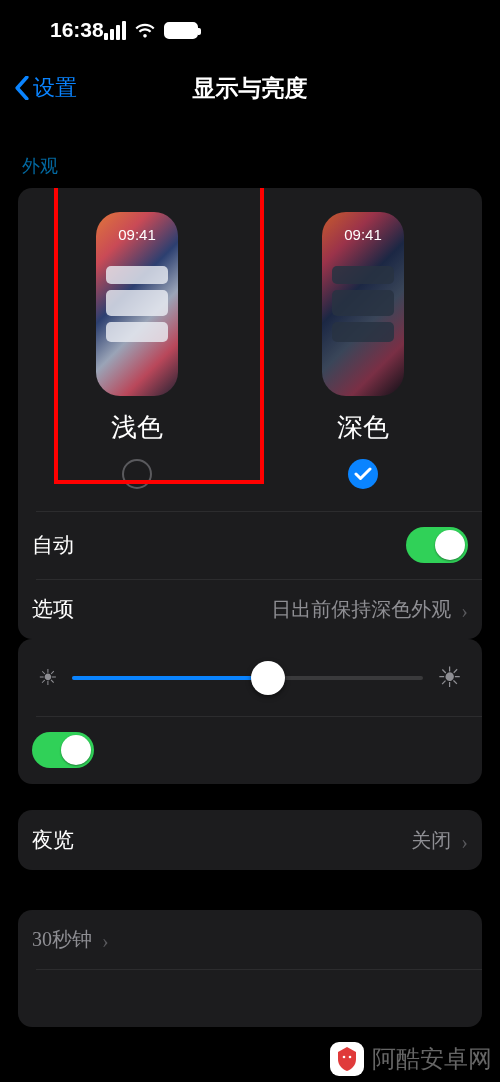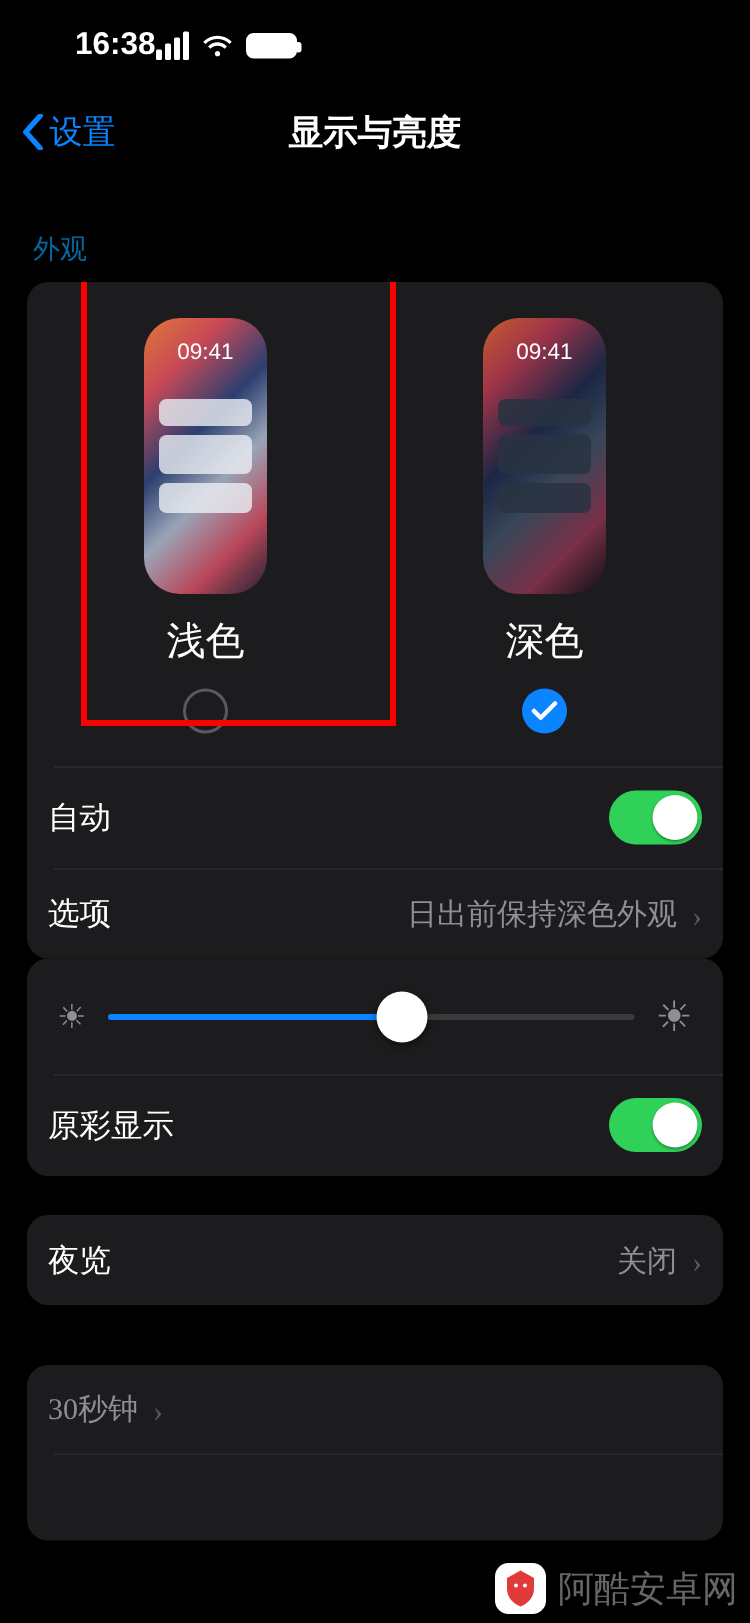--- a/index.html
+++ b/index.html
@@ -152,21 +152,20 @@
     <div class="slider-row">
       <span class="sun">☀︎</span>
       <div class="slider">
         <div class="slider-fill"></div>
         <div class="slider-thumb"></div>
       </div>
       <span class="sun" style="font-size:28px">☀︎</span>
     </div>
 
     <div class="row with-sep">
-      <span>原彩显示</span>
       <div class="switch">
           <div class="knob"></div>
         </div>
     </div>
   </div>
 
   <div style="height:26px"></div>
   <div class="group">
     <div class="row">
       <span>夜览</span>

